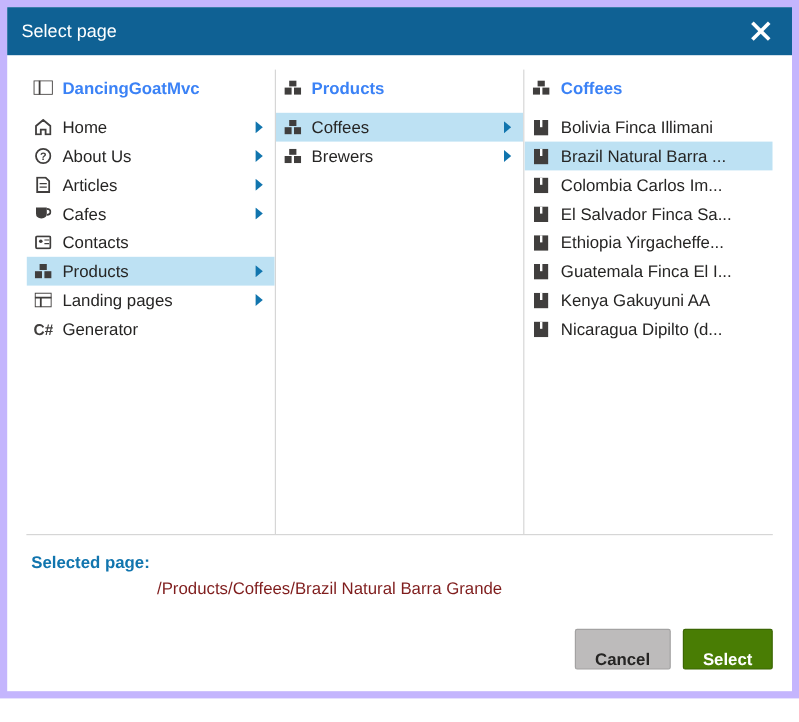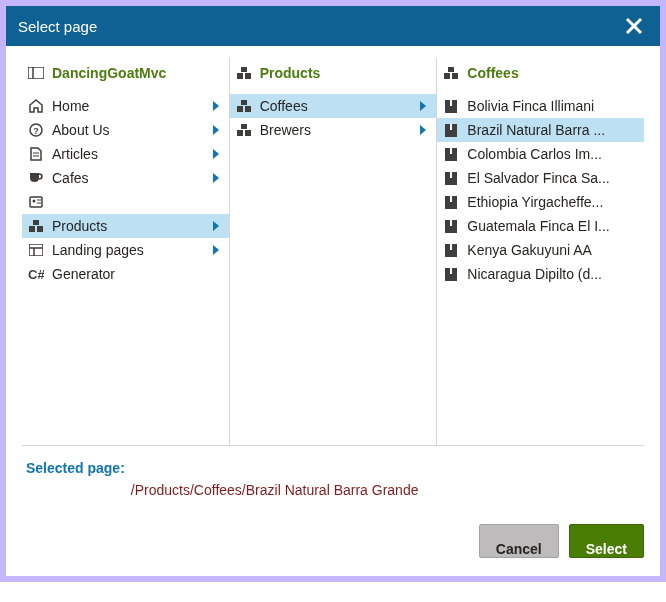--- a/index.html
+++ b/index.html
@@ -44,21 +44,21 @@
     flex-direction: column;
   }
   .col:last-child { border-right: none; }
   .col-header {
     display: flex;
     align-items: center;
     height: 30px;
     padding: 0 6px;
     gap: 8px;
     font-weight: 600;
-    color: #4d7c0f;
+    color: #3b82f6;
   }
   .col-header .hicon { width: 16px; display: flex; justify-content: center; color:#403e3d;}
   .list { padding-top: 6px; overflow-y: auto; flex:1;}
   .item {
     display: flex;
     align-items: center;
     height: 24px;
     padding: 0 6px;
     gap: 8px;
     cursor: pointer;
@@ -196,20 +196,21 @@
             </div>
             <div class="item">
               <span class="iicon">
                 <svg width="14" height="12" viewBox="0 0 14 12">
                   <rect x="1" y="1" width="12" height="10" rx="1" fill="none" stroke="#403e3d" stroke-width="1.5"></rect>
                   <circle cx="5" cy="5" r="1.5" fill="#403e3d"></circle>
                   <line x1="8" y1="4" x2="12" y2="4" stroke="#403e3d"></line>
                   <line x1="8" y1="7" x2="12" y2="7" stroke="#403e3d"></line>
                 </svg>
               </span>
+              <span class="label">Contacts</span>
             </div>
             <div class="item selected">
               <span class="iicon">
                 <svg width="14" height="12" viewBox="0 0 14 12">
                   <rect x="0" y="6" width="6" height="6" fill="#403e3d"></rect>
                   <rect x="8" y="6" width="6" height="6" fill="#403e3d"></rect>
                   <rect x="4" y="0" width="6" height="5" fill="#403e3d"></rect>
                 </svg>
               </span>
               <span class="label">Products</span>

